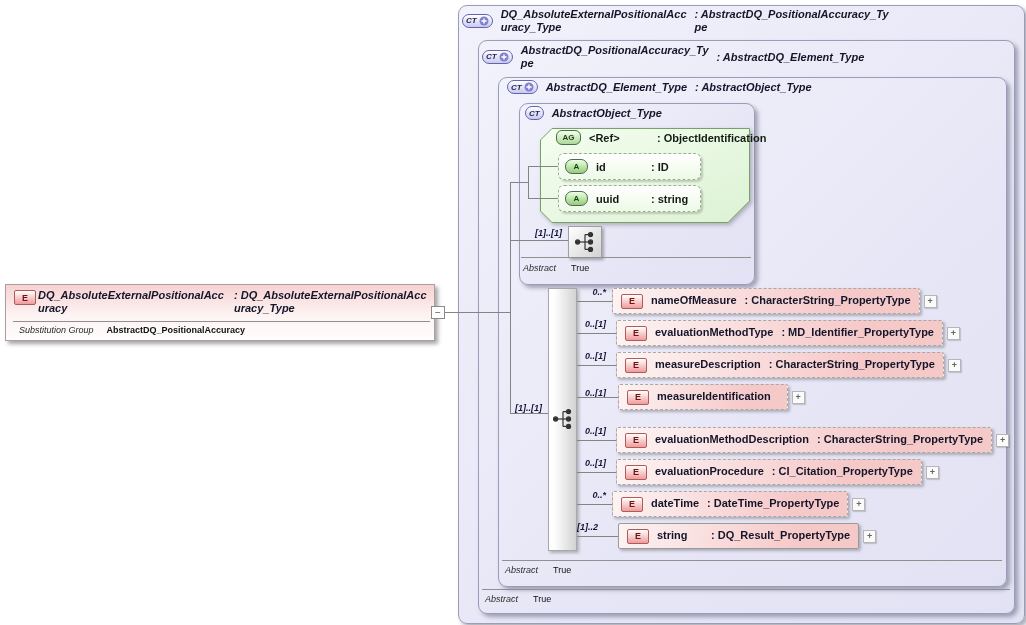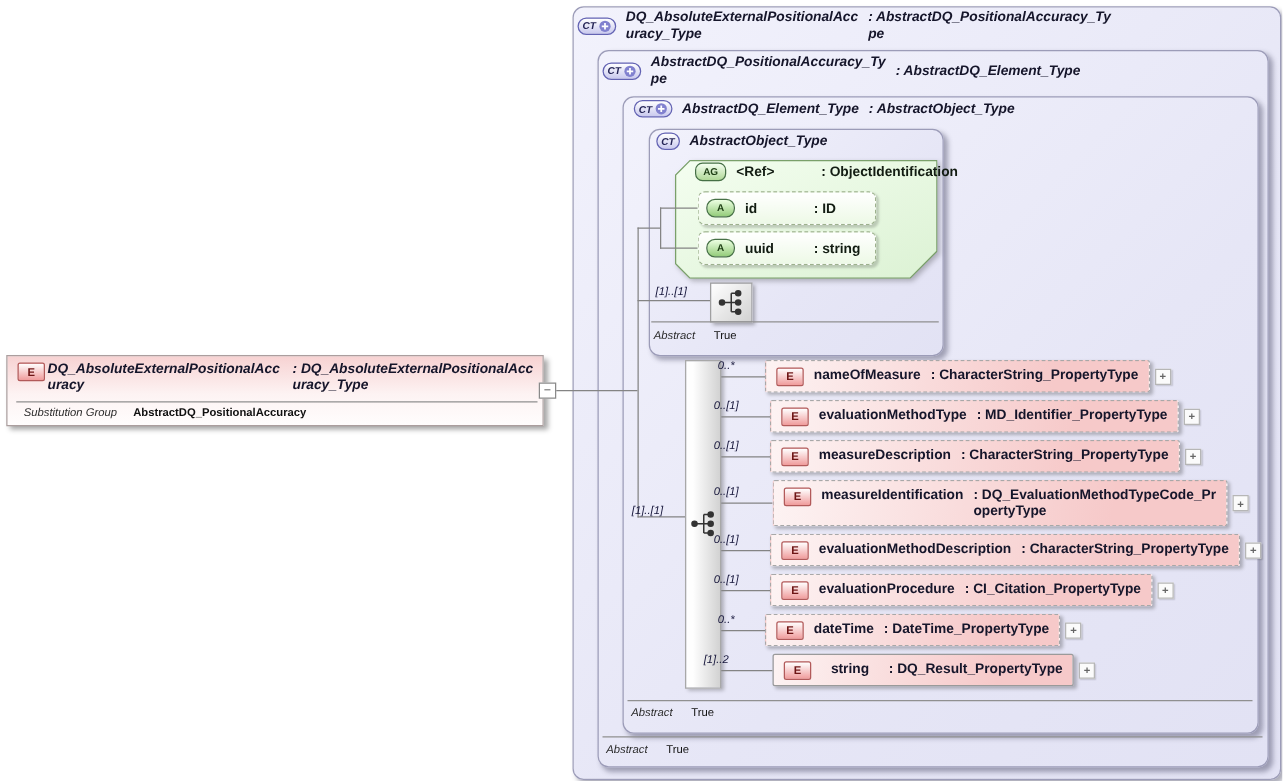--- a/index.html
+++ b/index.html
@@ -17,28 +17,28 @@
             font-size:8px;font-weight:bold;color:#242455;flex:0 0 auto;margin-top:-1px;}
   
   .row{position:absolute;display:flex;align-items:center;}
   .rline{height:1px;background:#848484;flex:0 0 auto;}
   .erow-box{display:inline-flex;align-items:flex-start;min-height:25px;box-sizing:border-box;
             border:1px dashed #a8a8a8;border-radius:2px;padding:5px 8px 4px 8px;
             background:linear-gradient(100deg,#fdf3f3 0%,#f6c9c9 75%);
             box-shadow:2px 2px 3px rgba(0,0,0,.25);
             font-size:11px;font-weight:bold;color:#15152a;line-height:13px;}
   .erow-box.solid{border-style:solid;border-color:#9a9a9a;}
-  .erow-box .nm{margin:0 8px;text-align:center;}
+  .erow-box .nm{margin:0 8px;}
   .e-badge{width:20px;height:13px;flex:0 0 auto;border:1px solid #b25a5a;border-radius:2px;
            background:linear-gradient(#ffffff,#f09c9c);display:flex;align-items:center;justify-content:center;
            font-size:9px;font-weight:bold;color:#6e1515;}
   .plusbox{width:11px;height:11px;flex:0 0 auto;margin-left:4px;border:1px solid #b6b6b6;background:#fbfbfb;
            display:flex;align-items:center;justify-content:center;font-size:9px;font-weight:bold;color:#666;
            box-shadow:1px 1px 1px rgba(0,0,0,.15);}
-  .card{position:absolute;width:50px;text-align:center;font-size:9px;font-style:italic;font-weight:normal;color:#15153a;}
+  .card{position:absolute;width:50px;text-align:right;font-size:9px;font-style:italic;font-weight:bold;color:#15153a;}
   .cline{position:absolute;background:#848484;}
   .sep{position:absolute;height:1px;background:#909090;}
   .abs-row{position:absolute;display:flex;align-items:baseline;font-size:9px;}
   .abs-lbl{font-style:italic;color:#2a2a2a;}
   .abs-val{font-weight:normal;color:#101010;margin-left:15px;}
   .seqbox{position:absolute;border:1px solid #a0a0a0;background:linear-gradient(135deg,#ffffff,#d2d2d2);
           box-shadow:2px 2px 3px rgba(0,0,0,.3);display:flex;align-items:center;justify-content:center;}
   .bar{position:absolute;left:548px;top:288px;width:29px;height:263px;box-sizing:border-box;
        border:1px solid #a8a8a8;background:linear-gradient(to right,#fefefe 20%,#d2d2d2);
        box-shadow:2px 2px 3px rgba(0,0,0,.25);}
@@ -253,22 +253,20 @@
     </span>
     <span class="plusbox">+</span>
   </div>
 
   <div class="card" style="left:556px;top:388px;">0..[1]</div>
   <div class="row" style="left:577px;top:384px;">
     <span class="rline" style="width:41px;"></span>
     <span class="erow-box">
       <span class="e-badge">E</span>
       <span class="nm">measureIdentification</span>
-      <span class="pre">: DQ_EvaluationMethodTypeCode_Pr
-opertyType</span>
     </span>
     <span class="plusbox">+</span>
   </div>
 
   <div class="card" style="left:556px;top:426px;">0..[1]</div>
   <div class="row" style="left:577px;top:427px;">
     <span class="rline" style="width:39px;"></span>
     <span class="erow-box">
       <span class="e-badge">E</span>
       <span class="nm">evaluationMethodDescription</span>

